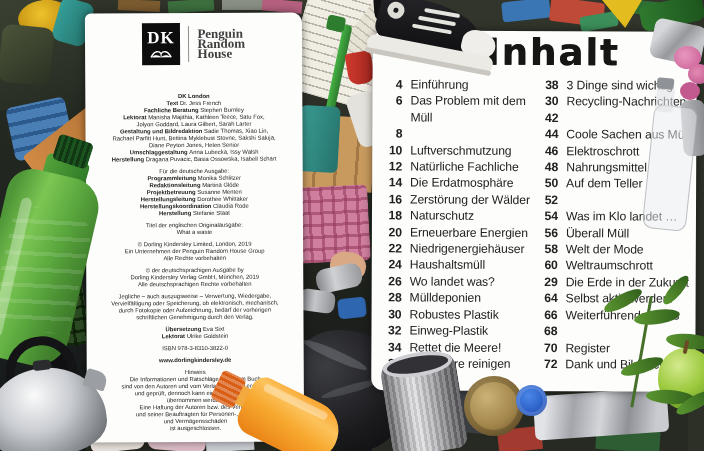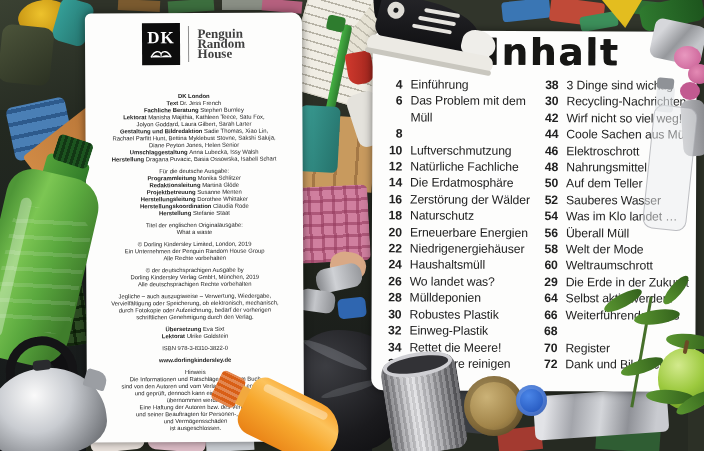--- a/index.html
+++ b/index.html
@@ -310,41 +310,39 @@
           <div class="toc-row">
             <span class="toc-num">38</span>
             <span class="toc-label">3 Dinge sind wichtig</span>
           </div>
           <div class="toc-row">
             <span class="toc-num">30</span>
             <span class="toc-label">Recycling-Nachrichten</span>
           </div>
           <div class="toc-row">
             <span class="toc-num">42</span>
-            <span class="toc-label">Wirf nicht so viel weg!</span>
           </div>
           <div class="toc-row">
             <span class="toc-num">44</span>
             <span class="toc-label">Coole Sachen aus Müll</span>
           </div>
           <div class="toc-row">
             <span class="toc-num">46</span>
             <span class="toc-label">Elektroschrott</span>
           </div>
           <div class="toc-row">
             <span class="toc-num">48</span>
             <span class="toc-label">Nahrungsmittel</span>
           </div>
           <div class="toc-row">
             <span class="toc-num">50</span>
             <span class="toc-label">Auf dem Teller</span>
           </div>
           <div class="toc-row">
             <span class="toc-num">52</span>
-            <span class="toc-label">Sauberes Wasser</span>
           </div>
           <div class="toc-row">
             <span class="toc-num">54</span>
             <span class="toc-label">Was im Klo landet …</span>
           </div>
           <div class="toc-row">
             <span class="toc-num">56</span>
             <span class="toc-label">Überall Müll</span>
           </div>
           <div class="toc-row">

